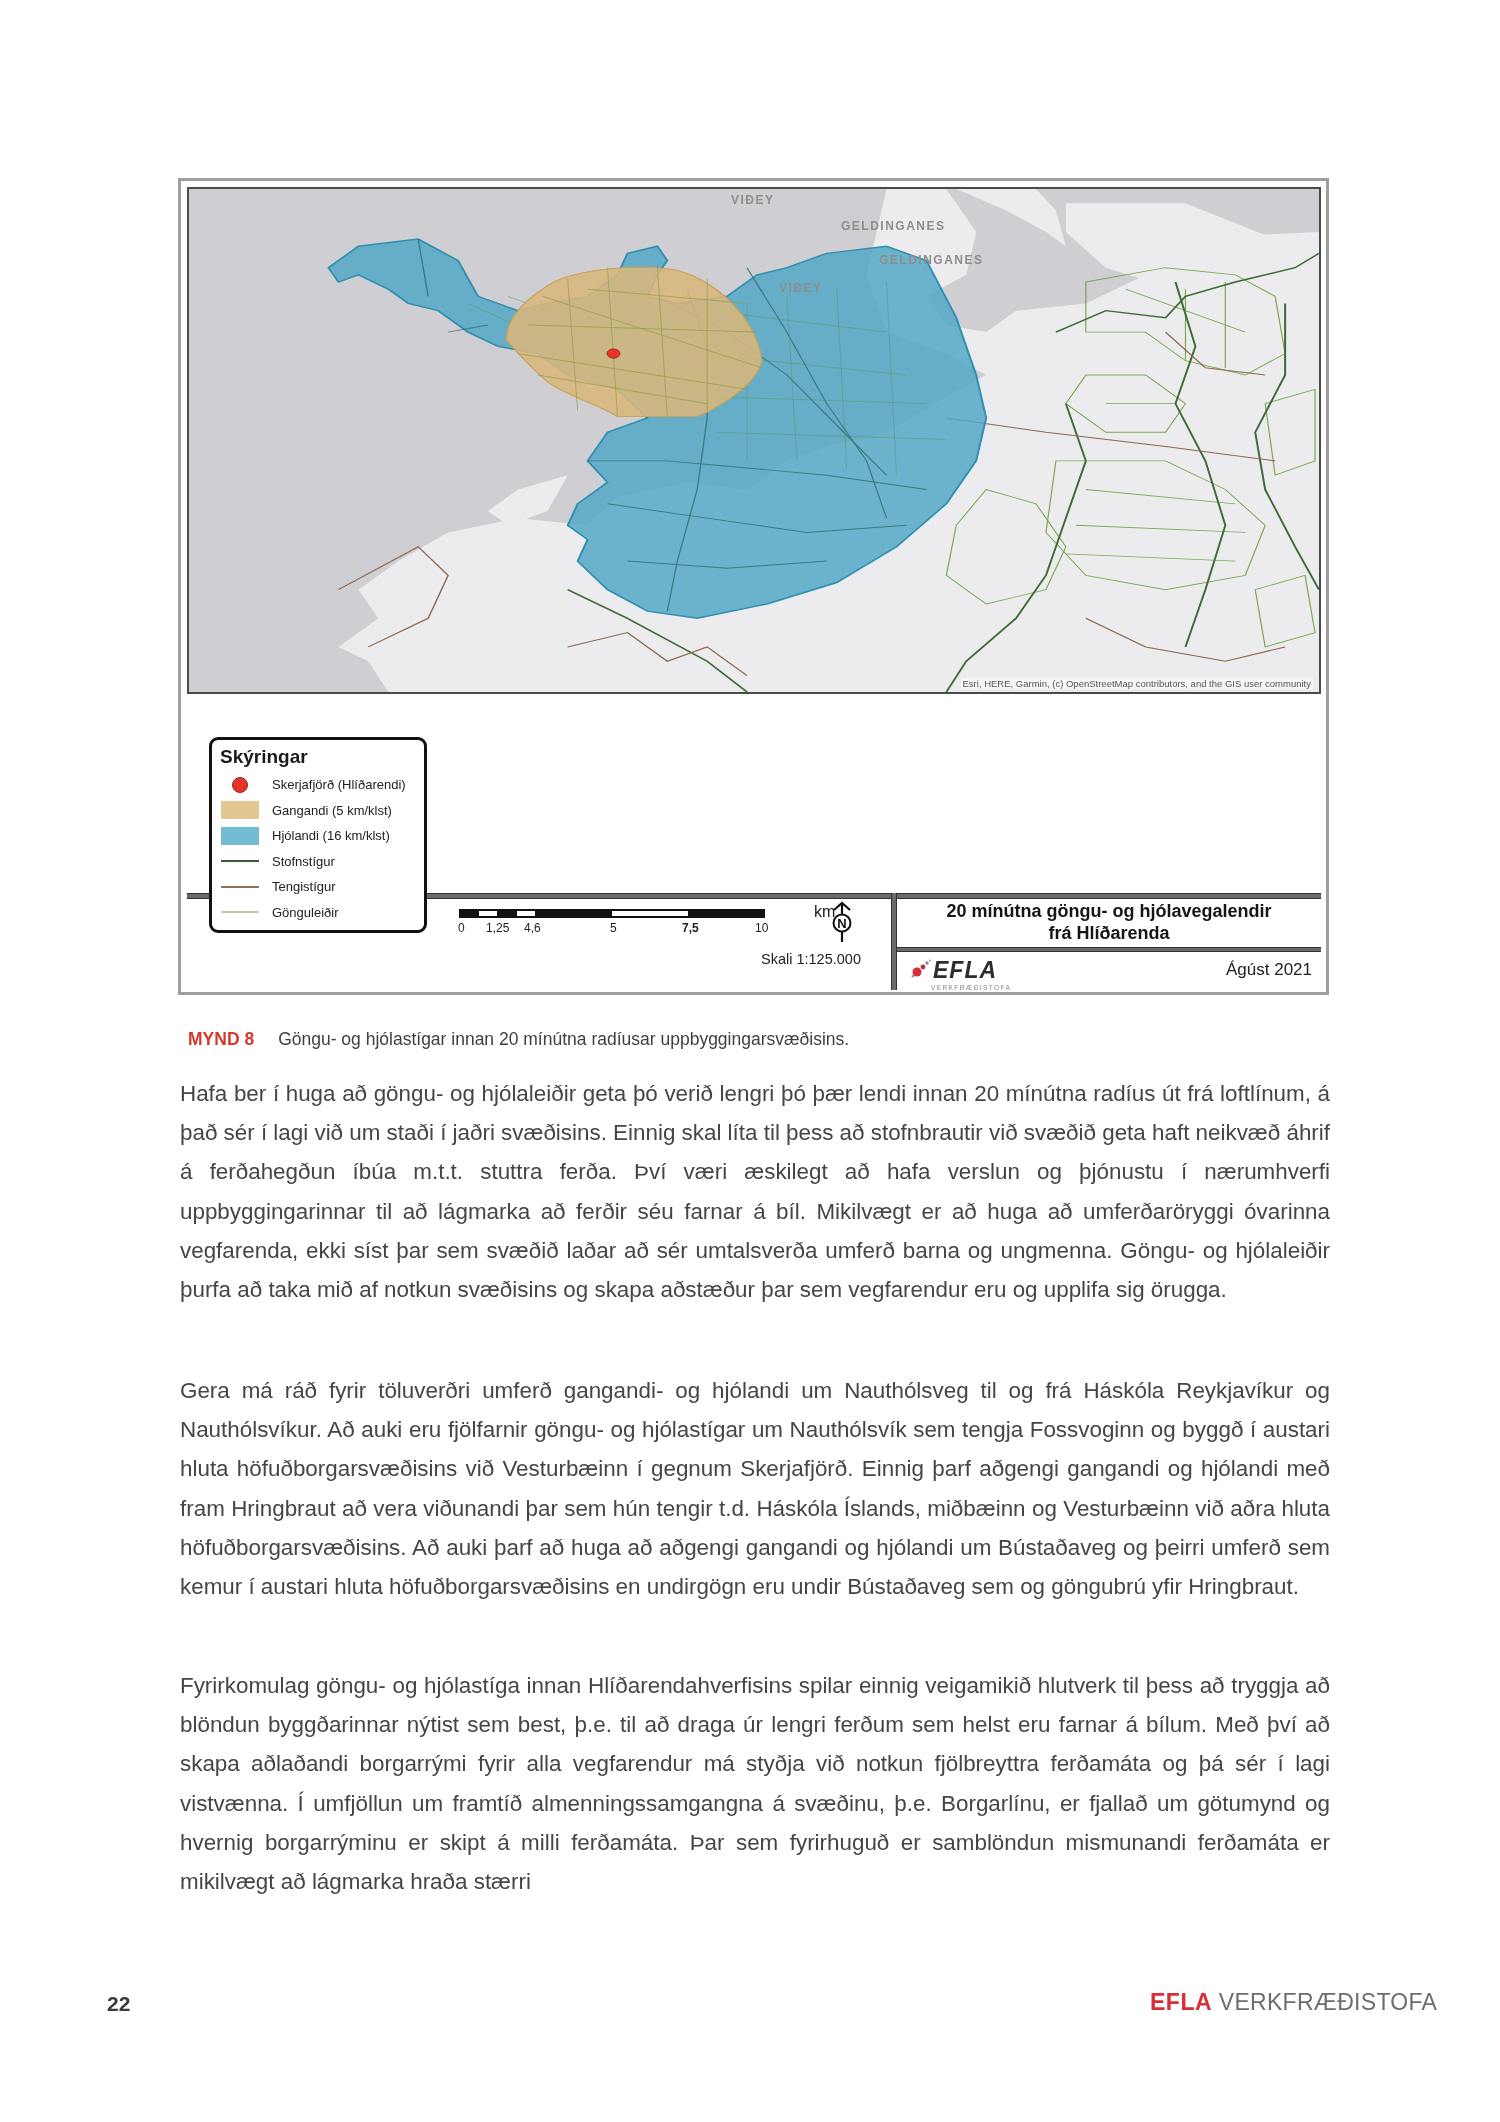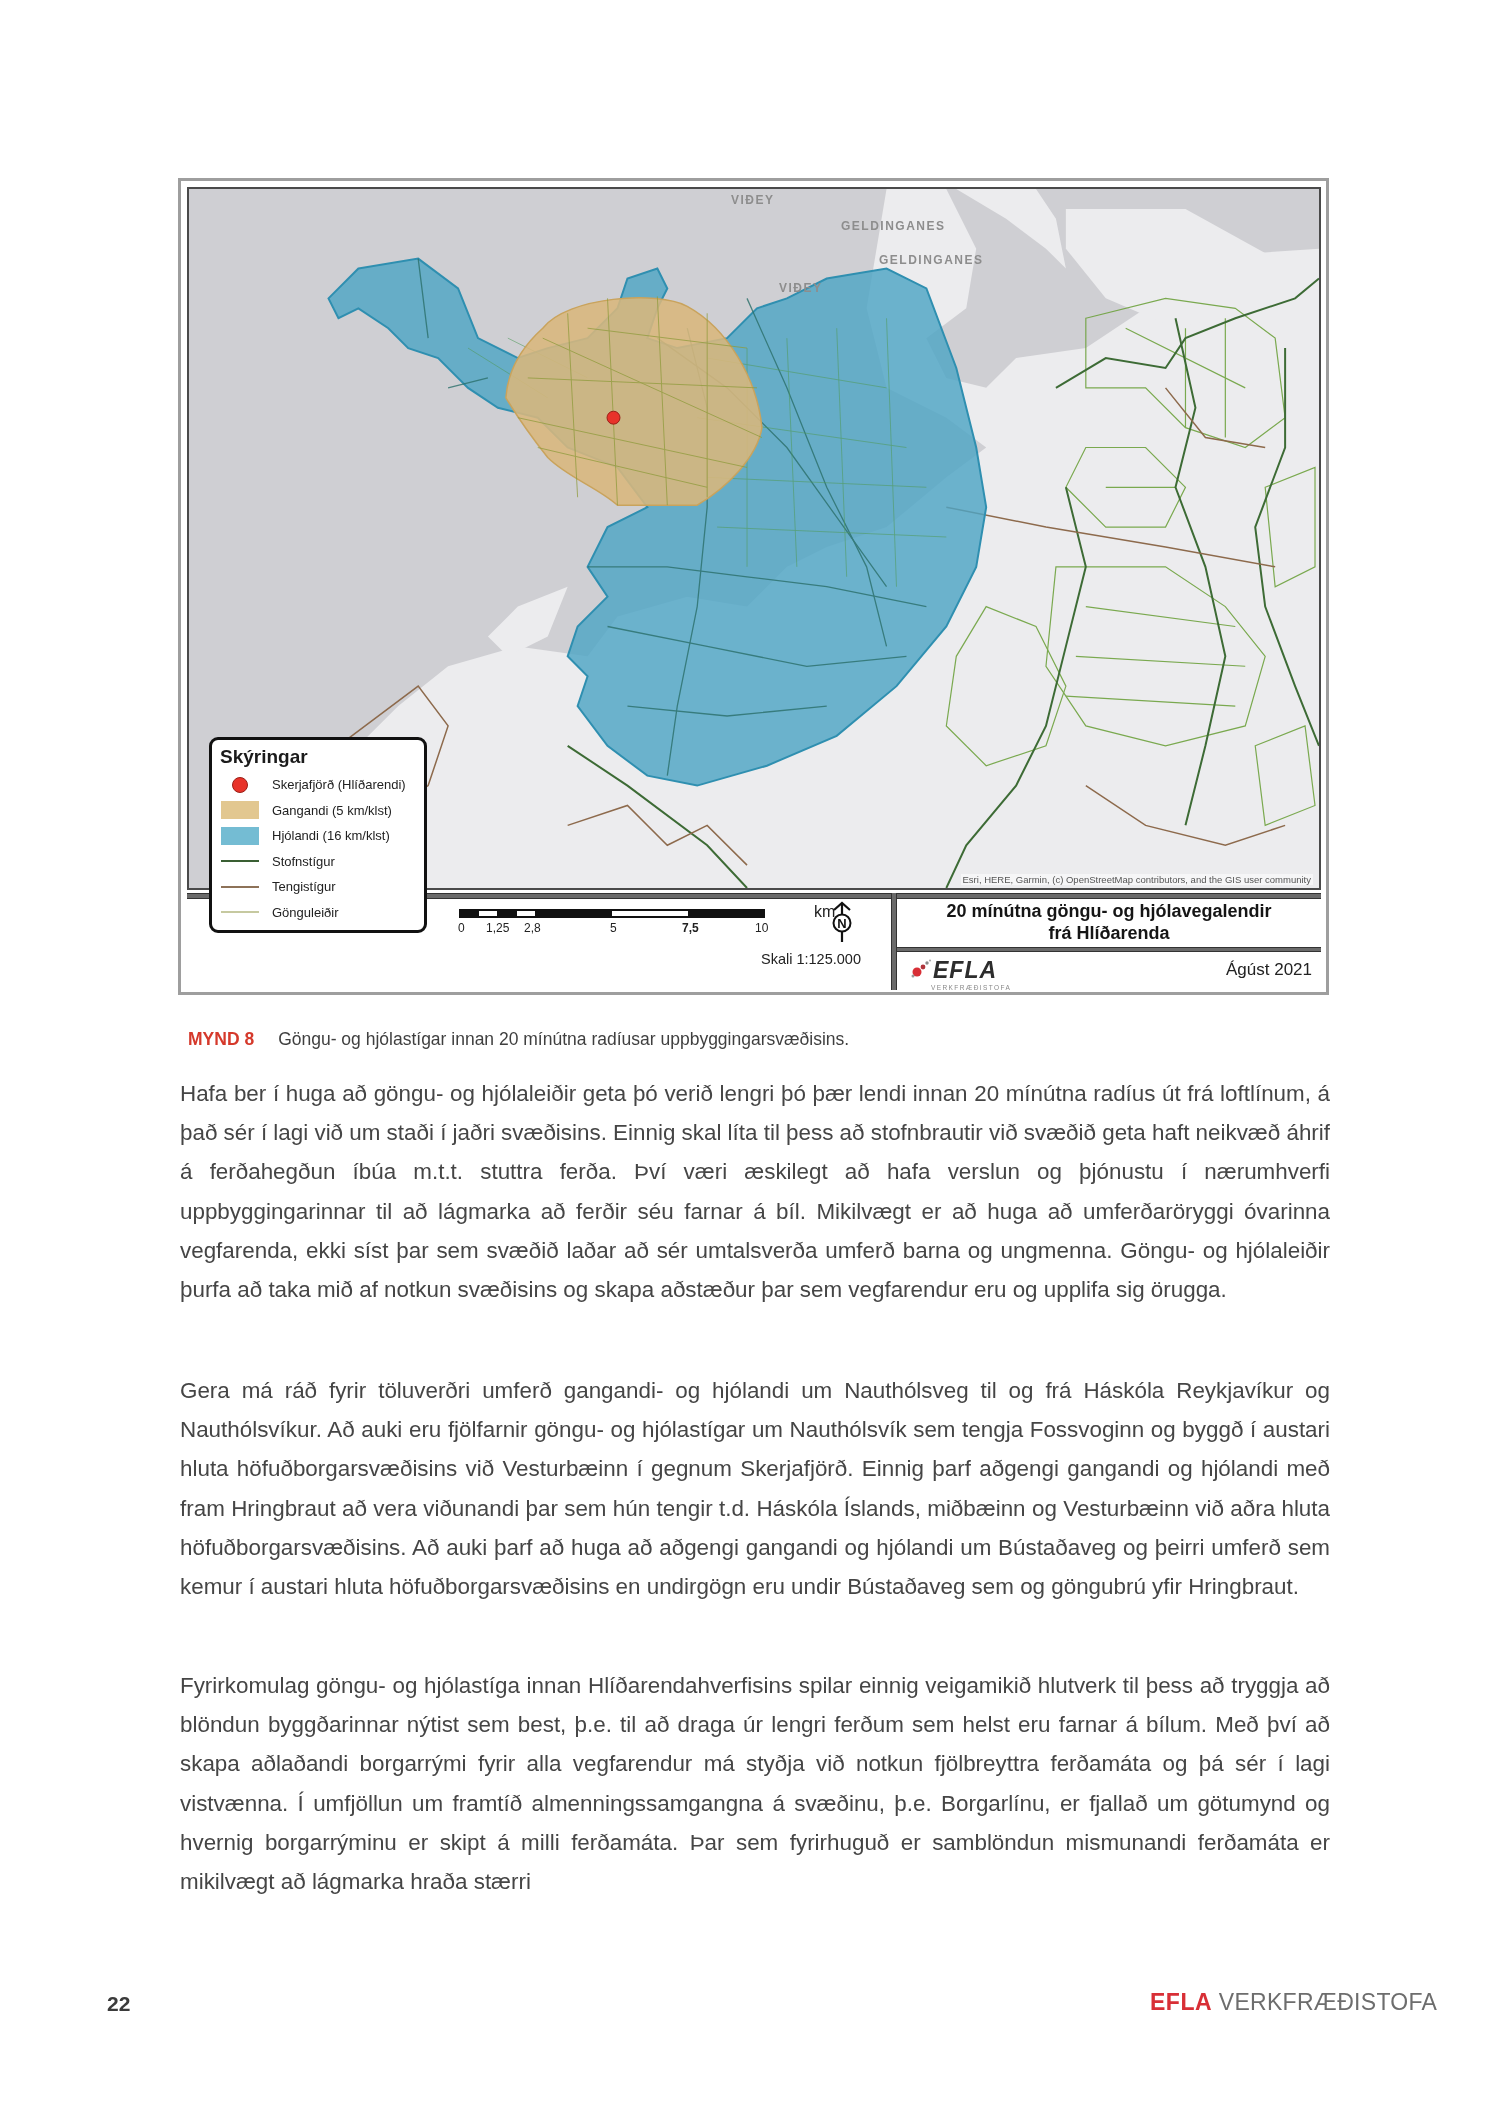--- a/index.html
+++ b/index.html
@@ -5,21 +5,21 @@
   * { box-sizing: border-box; margin: 0; padding: 0; }
   html, body { width: 1500px; height: 2122px; background: #ffffff; }
   body { position: relative; font-family: "Liberation Sans", sans-serif; color: #3c3c3c; overflow: hidden; }
 
   
   .figure-frame {
     position: absolute; left: 178px; top: 178px; width: 1151px; height: 817px;
     background: #ffffff; border: 3px solid #9e9e9e;
   }
   .map-area {
-    position: absolute; left: 6px; top: 6px; width: 1134px; height: 703px;
+    position: absolute; left: 6px; top: 6px; width: 1134px; height: 507px;
     border: 2px solid #4a4a4a; background: #cfcfd3; overflow: hidden;
   }
   .map-area svg { position: absolute; left: 0; top: 0; width: 100%; height: 100%; }
   .place-label {
     position: absolute; font-family: "Liberation Sans", sans-serif; font-size: 12px;
     color: #8d8d8d; letter-spacing: 1.5px; font-weight: bold;
   }
   .attribution {
     position: absolute; right: 6px; bottom: 3px; font-size: 9.5px; color: #555;
     background: rgba(255,255,255,0.55); padding: 0 2px;
@@ -213,21 +213,21 @@
   <div class="panel-divider-v"></div>
   <div class="panel-divider-h2"></div>
 
   <div class="scalebar">
     <div class="scalebar-track"></div>
     <div class="scalebar-seg-white" style="left:20px; width:18px;"></div>
     <div class="scalebar-seg-white" style="left:58px; width:18px;"></div>
     <div class="scalebar-seg-white" style="left:153px; width:76px;"></div>
     <span class="scale-tick-label" style="left:1px;">0</span>
     <span class="scale-tick-label" style="left:34px;">1,25</span>
-    <span class="scale-tick-label" style="left:70px;">2,8</span>
+    <span class="scale-tick-label" style="left:70px;">4,6</span>
     <span class="scale-tick-label" style="left:153px;">5</span>
     <span class="scale-tick-label" style="left:228px;font-weight:bold;">7,5</span>
     <span class="scale-tick-label" style="left:300px;">10</span>
     <span class="scale-unit">km</span>
   </div>
 
   <svg class="north-arrow" viewBox="0 0 26 42">
     <path d="M5 9 L13 2 L21 9" fill="none" stroke="#111" stroke-width="2.2"></path>
     <line x1="13" y1="2" x2="13" y2="41" stroke="#111" stroke-width="2.2"></line>
     <circle cx="13" cy="22" r="8.5" fill="#fff" stroke="#111" stroke-width="2"></circle>

